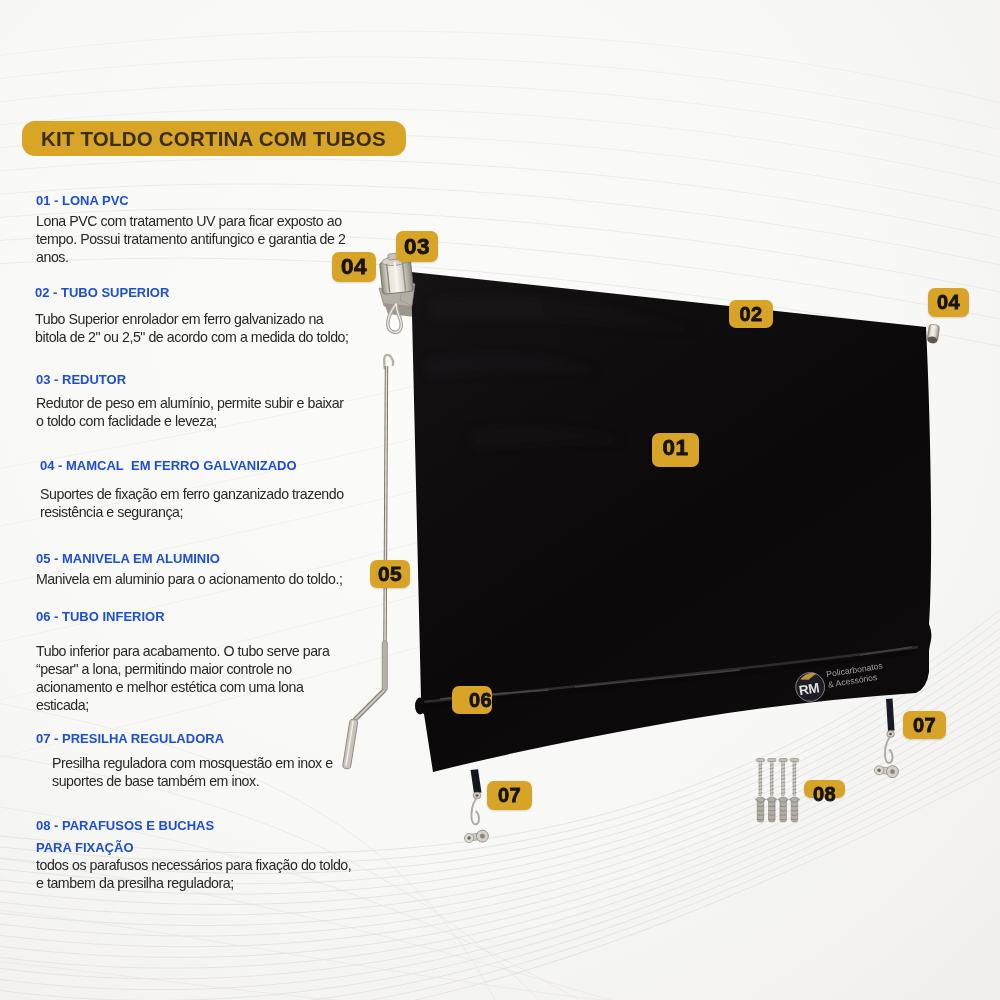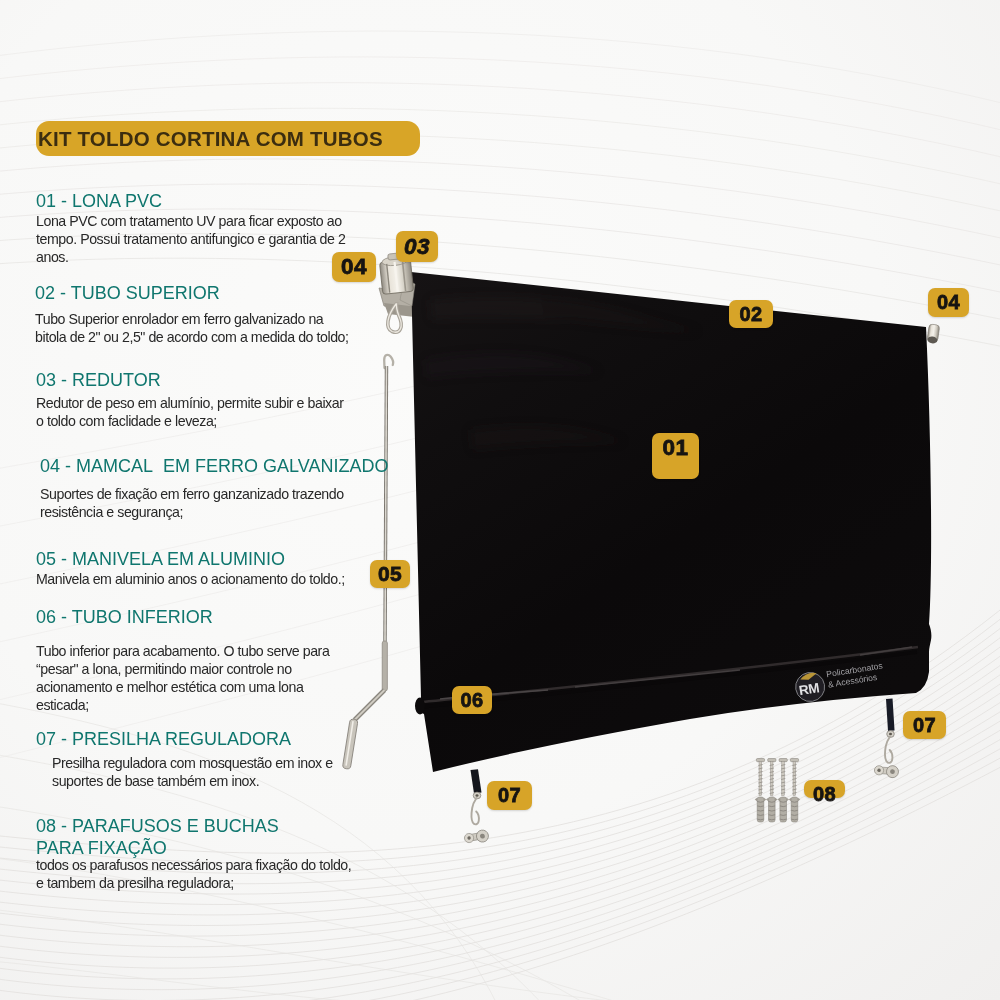--- a/index.html
+++ b/index.html
@@ -1,25 +1,25 @@
 <!DOCTYPE html>
 <html lang="pt"><head>
 <meta charset="utf-8">
 <title>Kit Toldo Cortina</title>
 <style>
   html,body { margin:0; padding:0; }
   body { width:1000px; height:1000px; position:relative; overflow:hidden;
          font-family:"Liberation Sans", sans-serif;
          background:#f7f7f6; }
   #bg { position:absolute; left:0; top:0; }
-  .title { position:absolute; left:36px; top:121px; width:384px; height:35px;
+  .title { position:absolute; left:22px; top:121px; width:384px; height:35px;
            background:#d8a527; border-radius:13px; box-sizing:border-box;
            color:#3b2d10; font-size:20.5px; font-weight:700; letter-spacing:0.2px;
-           line-height:35px; padding-left:2px; white-space:nowrap; }
-  .h { position:absolute; font-size:18px; font-weight:400; color:#0f766e;
+           line-height:35px; padding-left:19px; white-space:nowrap; }
+  .h { position:absolute; font-size:13px; font-weight:700; color:#1d4ed8;
         line-height:24px; letter-spacing:0px; white-space:nowrap; }
   .b { position:absolute; font-size:14.2px; font-weight:400; color:#282828;
         line-height:18px; letter-spacing:-0.45px; white-space:nowrap; }
   .badge { position:absolute; background:#d7a428; border-radius:7px;
            color:#161412; font-weight:700; text-align:center;
            font-size:22.5px; letter-spacing:0.4px;
            -webkit-text-stroke:0.8px #161412;
            box-shadow:0 1px 2px rgba(0,0,0,0.15); }
 </style>
 </head>
@@ -292,33 +292,33 @@
 <div class="h" style="left:35px; top:281px;">02 - TUBO SUPERIOR</div>
 <div class="b" style="left:35px; top:310px;">Tubo Superior enrolador em ferro galvanizado na<br>bitola de 2" ou 2,5" de acordo com a medida do toldo;</div>
 
 <div class="h" style="left:36px; top:368px;">03 - REDUTOR</div>
 <div class="b" style="left:36px; top:394px;">Redutor de peso em alumínio, permite subir e baixar<br>o toldo com faclidade e leveza;</div>
 
 <div class="h" style="left:40px; top:454px;">04 - MAMCAL&nbsp; EM FERRO GALVANIZADO</div>
 <div class="b" style="left:40px; top:485px;">Suportes de fixação em ferro ganzanizado trazendo<br>resistência e segurança;</div>
 
 <div class="h" style="left:36px; top:547px;">05 - MANIVELA EM ALUMINIO</div>
-<div class="b" style="left:36px; top:570px;">Manivela em aluminio anos o acionamento do toldo.;</div>
+<div class="b" style="left:36px; top:570px;">Manivela em aluminio para o acionamento do toldo.;</div>
 
 <div class="h" style="left:36px; top:605px;">06 - TUBO INFERIOR</div>
 <div class="b" style="left:36px; top:626px;margin-top:16px;">Tubo inferior para acabamento. O tubo serve para<br>“pesar" a lona, permitindo maior controle no<br>acionamento e melhor estética com uma lona<br>esticada;</div>
 
 <div class="h" style="left:36px; top:727px;">07 - PRESILHA REGULADORA</div>
 <div class="b" style="left:36px; top:754px;margin-left:16px;">Presilha reguladora com mosquestão em inox e<br>suportes de base também em inox.</div>
 
 <div class="h" style="left:36px; top:815px; line-height:22px;">08 - PARAFUSOS E BUCHAS<br>PARA FIXAÇÃO</div>
 <div class="b" style="left:36px; top:856px;">todos os parafusos necessários para fixação do toldo,<br>e tambem da presilha reguladora;</div>
 
-<div class="badge" style="left:396px; top:231px; width:42px; height:31px; line-height:31px;font-style:italic;">03</div>
+<div class="badge" style="left:396px; top:231px; width:42px; height:31px; line-height:31px;">03</div>
 <div class="badge" style="left:332px; top:252px; width:44px; height:30px; line-height:30px;">04</div>
 <div class="badge" style="left:698px; top:300px; width:44px; height:28px; line-height:28px; font-size:20px;margin-left:31px;">02</div>
 <div class="badge" style="left:928px; top:288px; width:41px; height:29px; line-height:29px; font-size:20px;">04</div>
-<div class="badge" style="left:652px; top:433px; width:47px; height:46px; line-height:30px;">01</div>
+<div class="badge" style="left:652px; top:433px; width:47px; height:34px; line-height:30px;">01</div>
 <div class="badge" style="left:350px; top:560px; width:40px; height:28px; line-height:28px; font-size:21px;margin-left:20px;">05</div>
-<div class="badge" style="left:452px; top:686px; width:40px; height:28px; line-height:28px; font-size:20px;">06</div>
+<div class="badge" style="left:452px; top:686px; width:40px; height:28px; line-height:28px; font-size:20px;text-align:right;">06</div>
 <div class="badge" style="left:487px; top:781px; width:45px; height:29px; line-height:29px; font-size:20px;">07</div>
 <div class="badge" style="left:903px; top:711px; width:43px; height:28px; line-height:28px; font-size:20px;">07</div>
 <div class="badge" style="left:804px; top:780px; width:41px; height:18px; line-height:29px; font-size:20px;">08</div>
 
 </body></html>

